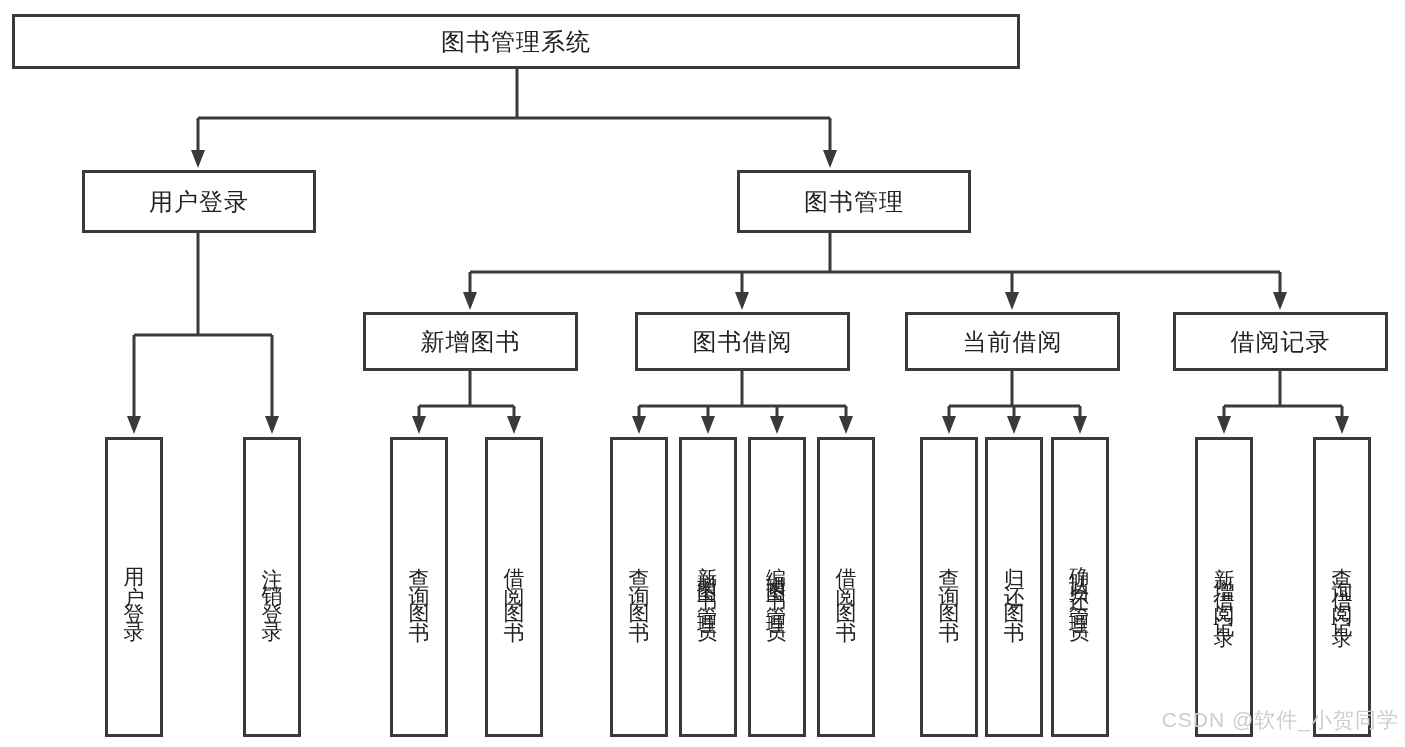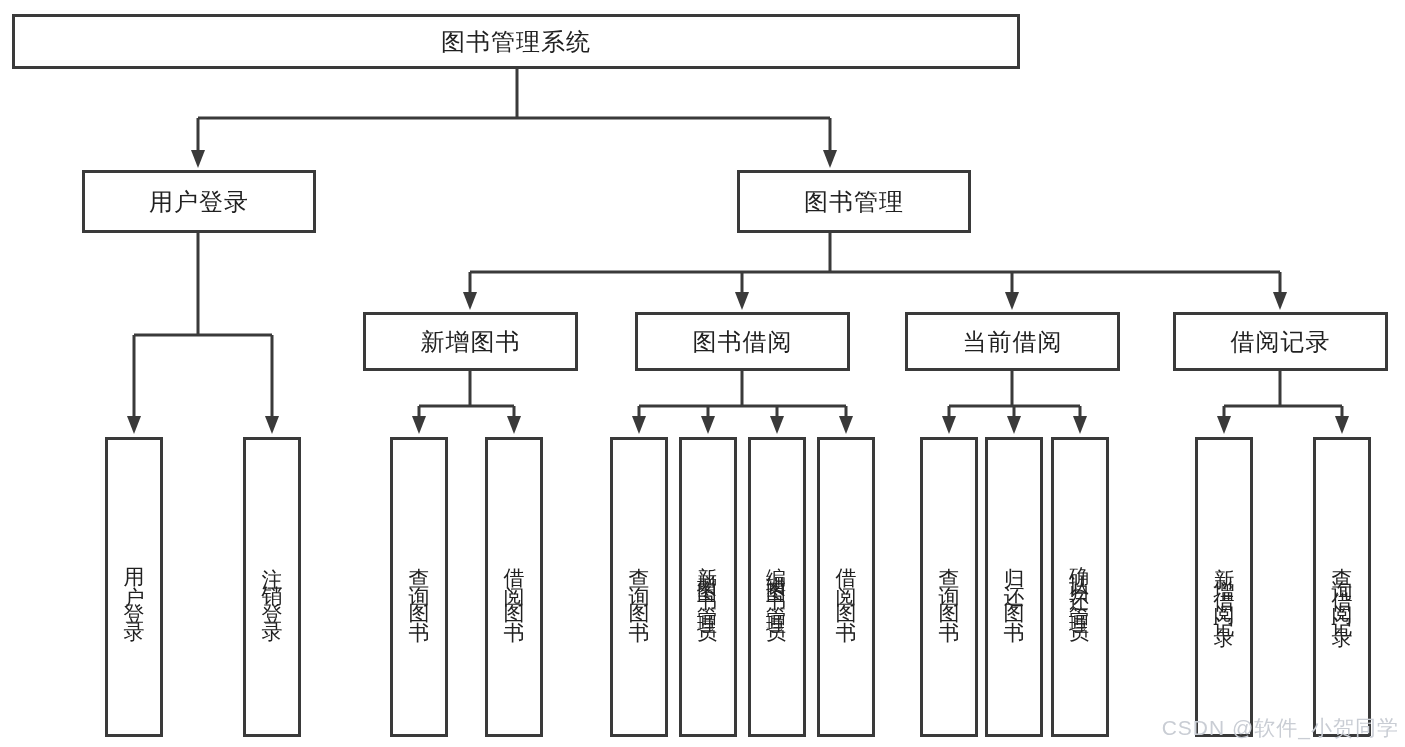--- a/index.html
+++ b/index.html
@@ -22,21 +22,21 @@
   .lv3{top:312px;width:215px;height:59px;}
   .leaf{top:437px;width:58px;height:300px;}
   .vt{
     writing-mode:vertical-rl;text-orientation:mixed;
     font-size:21px;color:#212121;
   }
   .vt-4{letter-spacing:18px;}
   .vt-6{letter-spacing:12px;}
   .vt-9{letter-spacing:8px;font-size:20px;}
   .watermark{
-    position:absolute;right:6px;bottom:5px;z-index:3;
+    position:absolute;right:6px;bottom:13px;z-index:3;
     font-size:21px;color:#c9cdd4;letter-spacing:1px;white-space:nowrap;
   }
 </style>
 </head>
 <body>
 
 <div class="canvas">
 
   <svg class="wires" width="1405" height="747">
 

